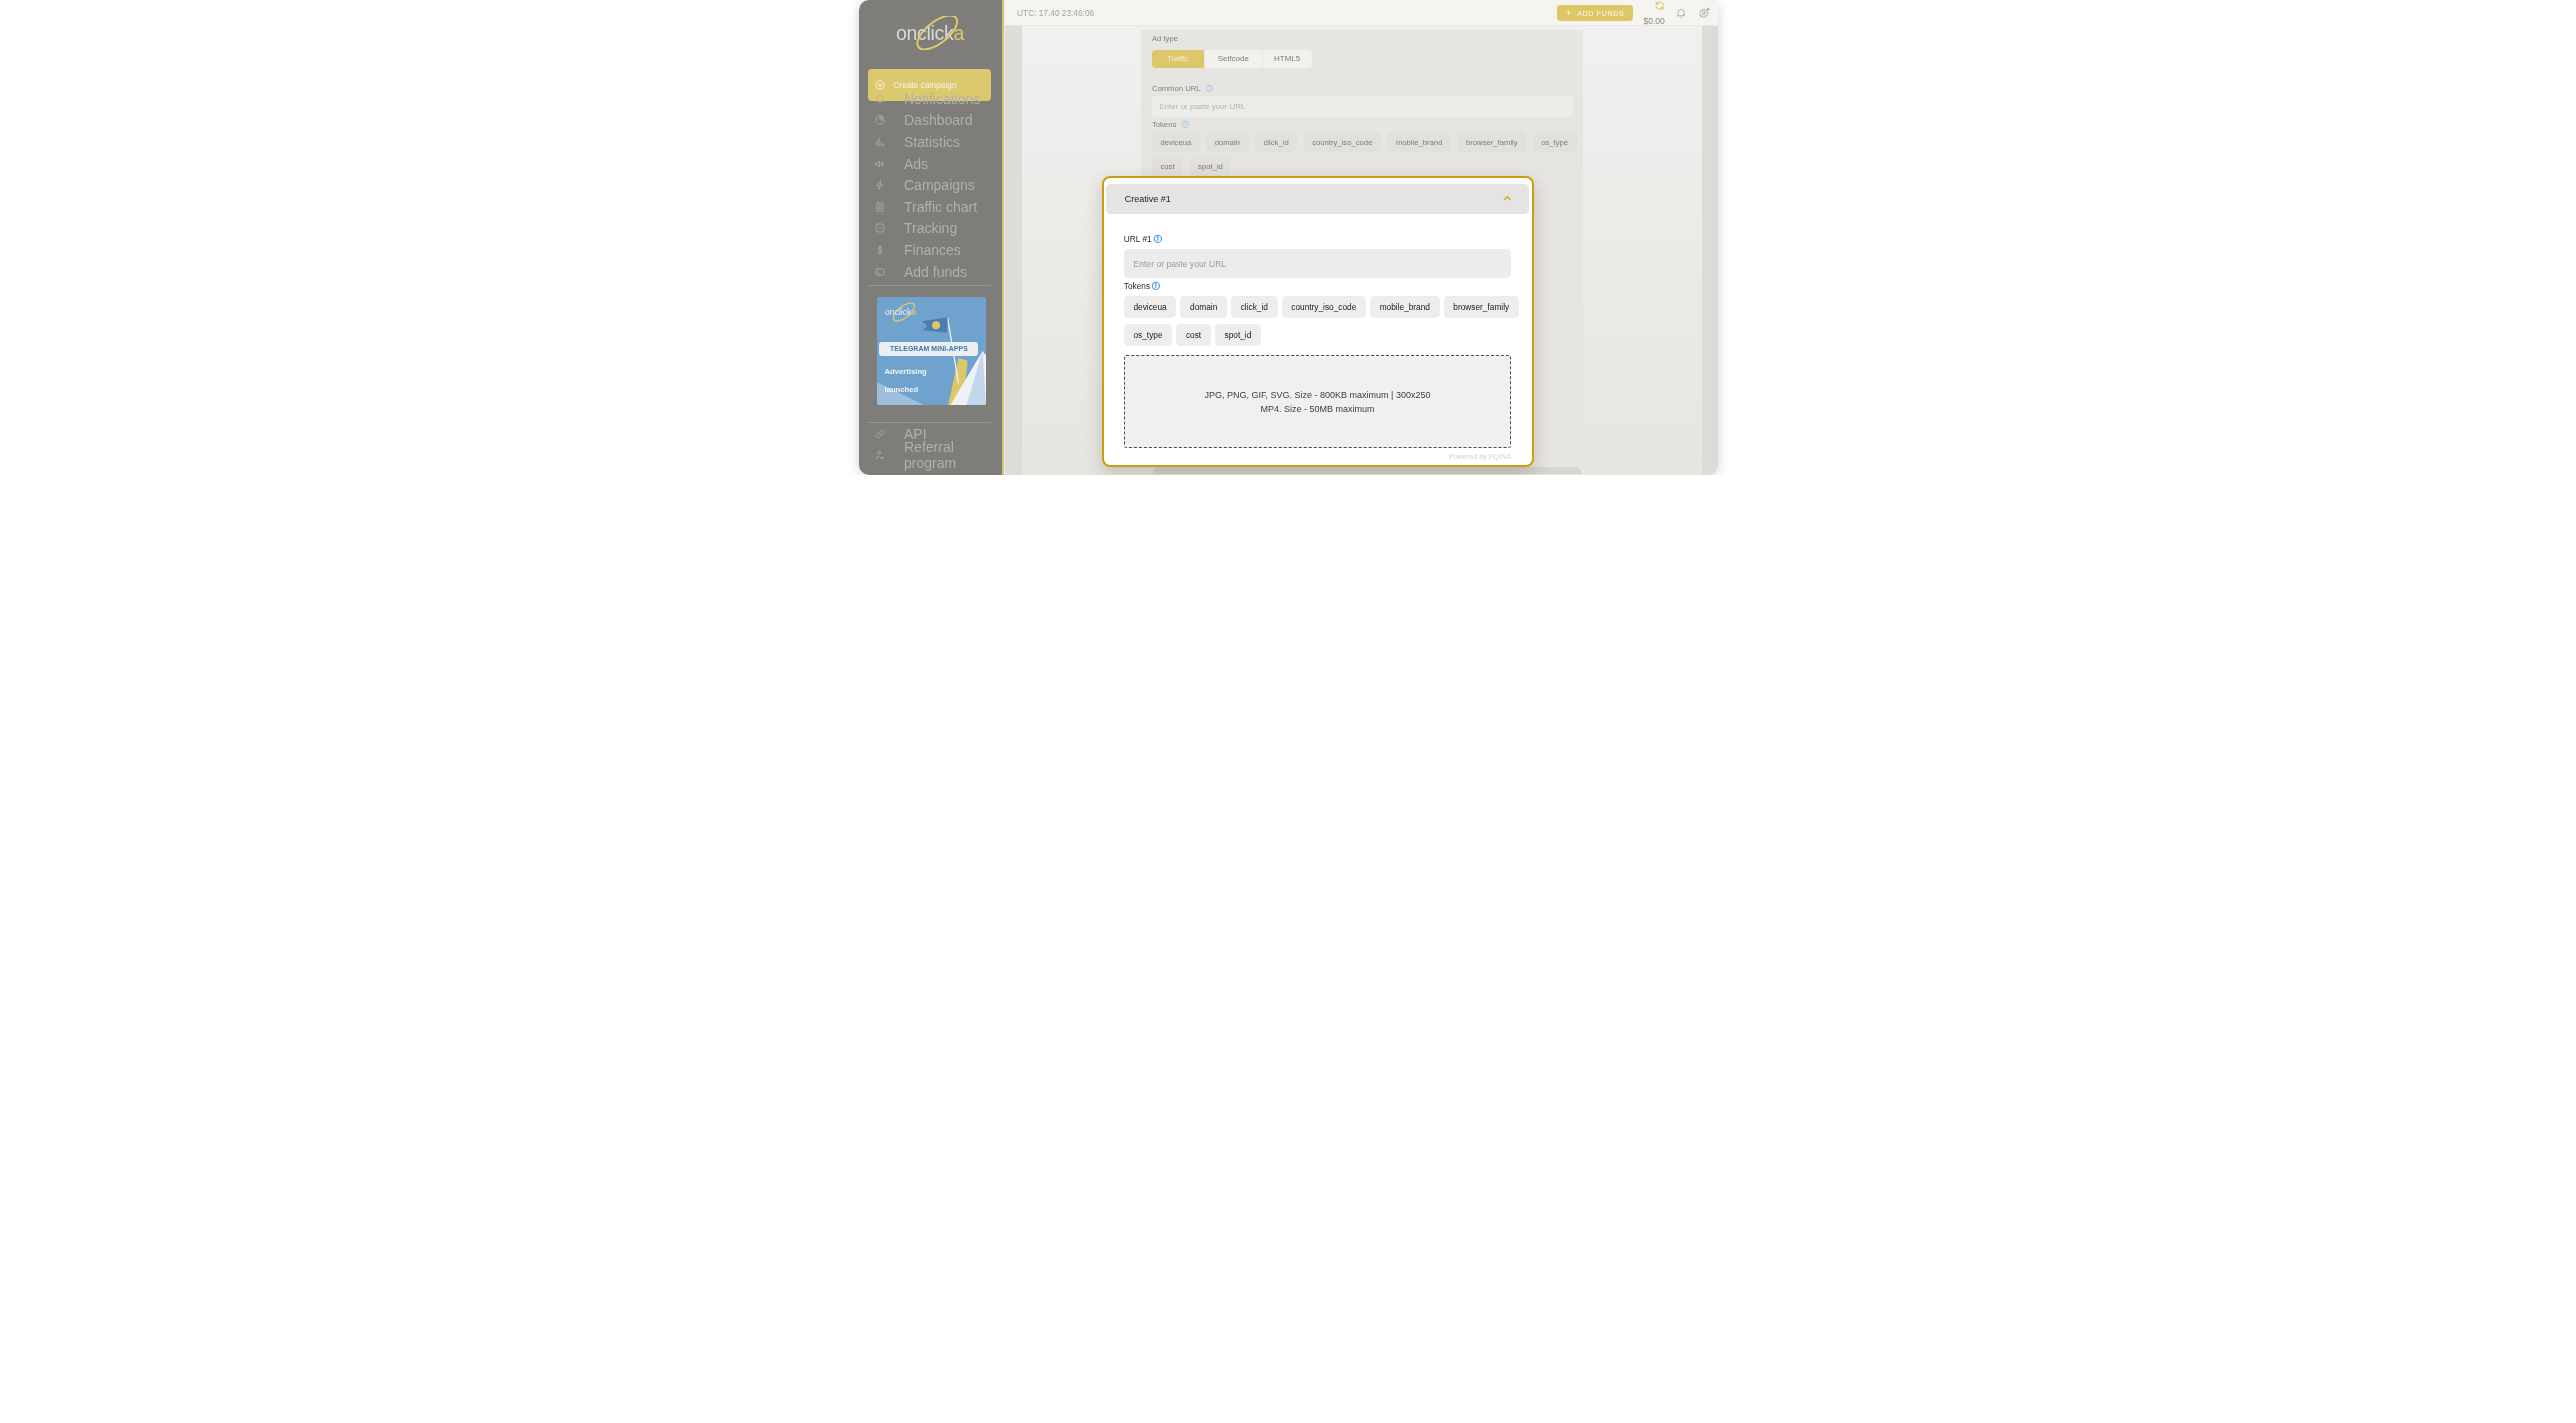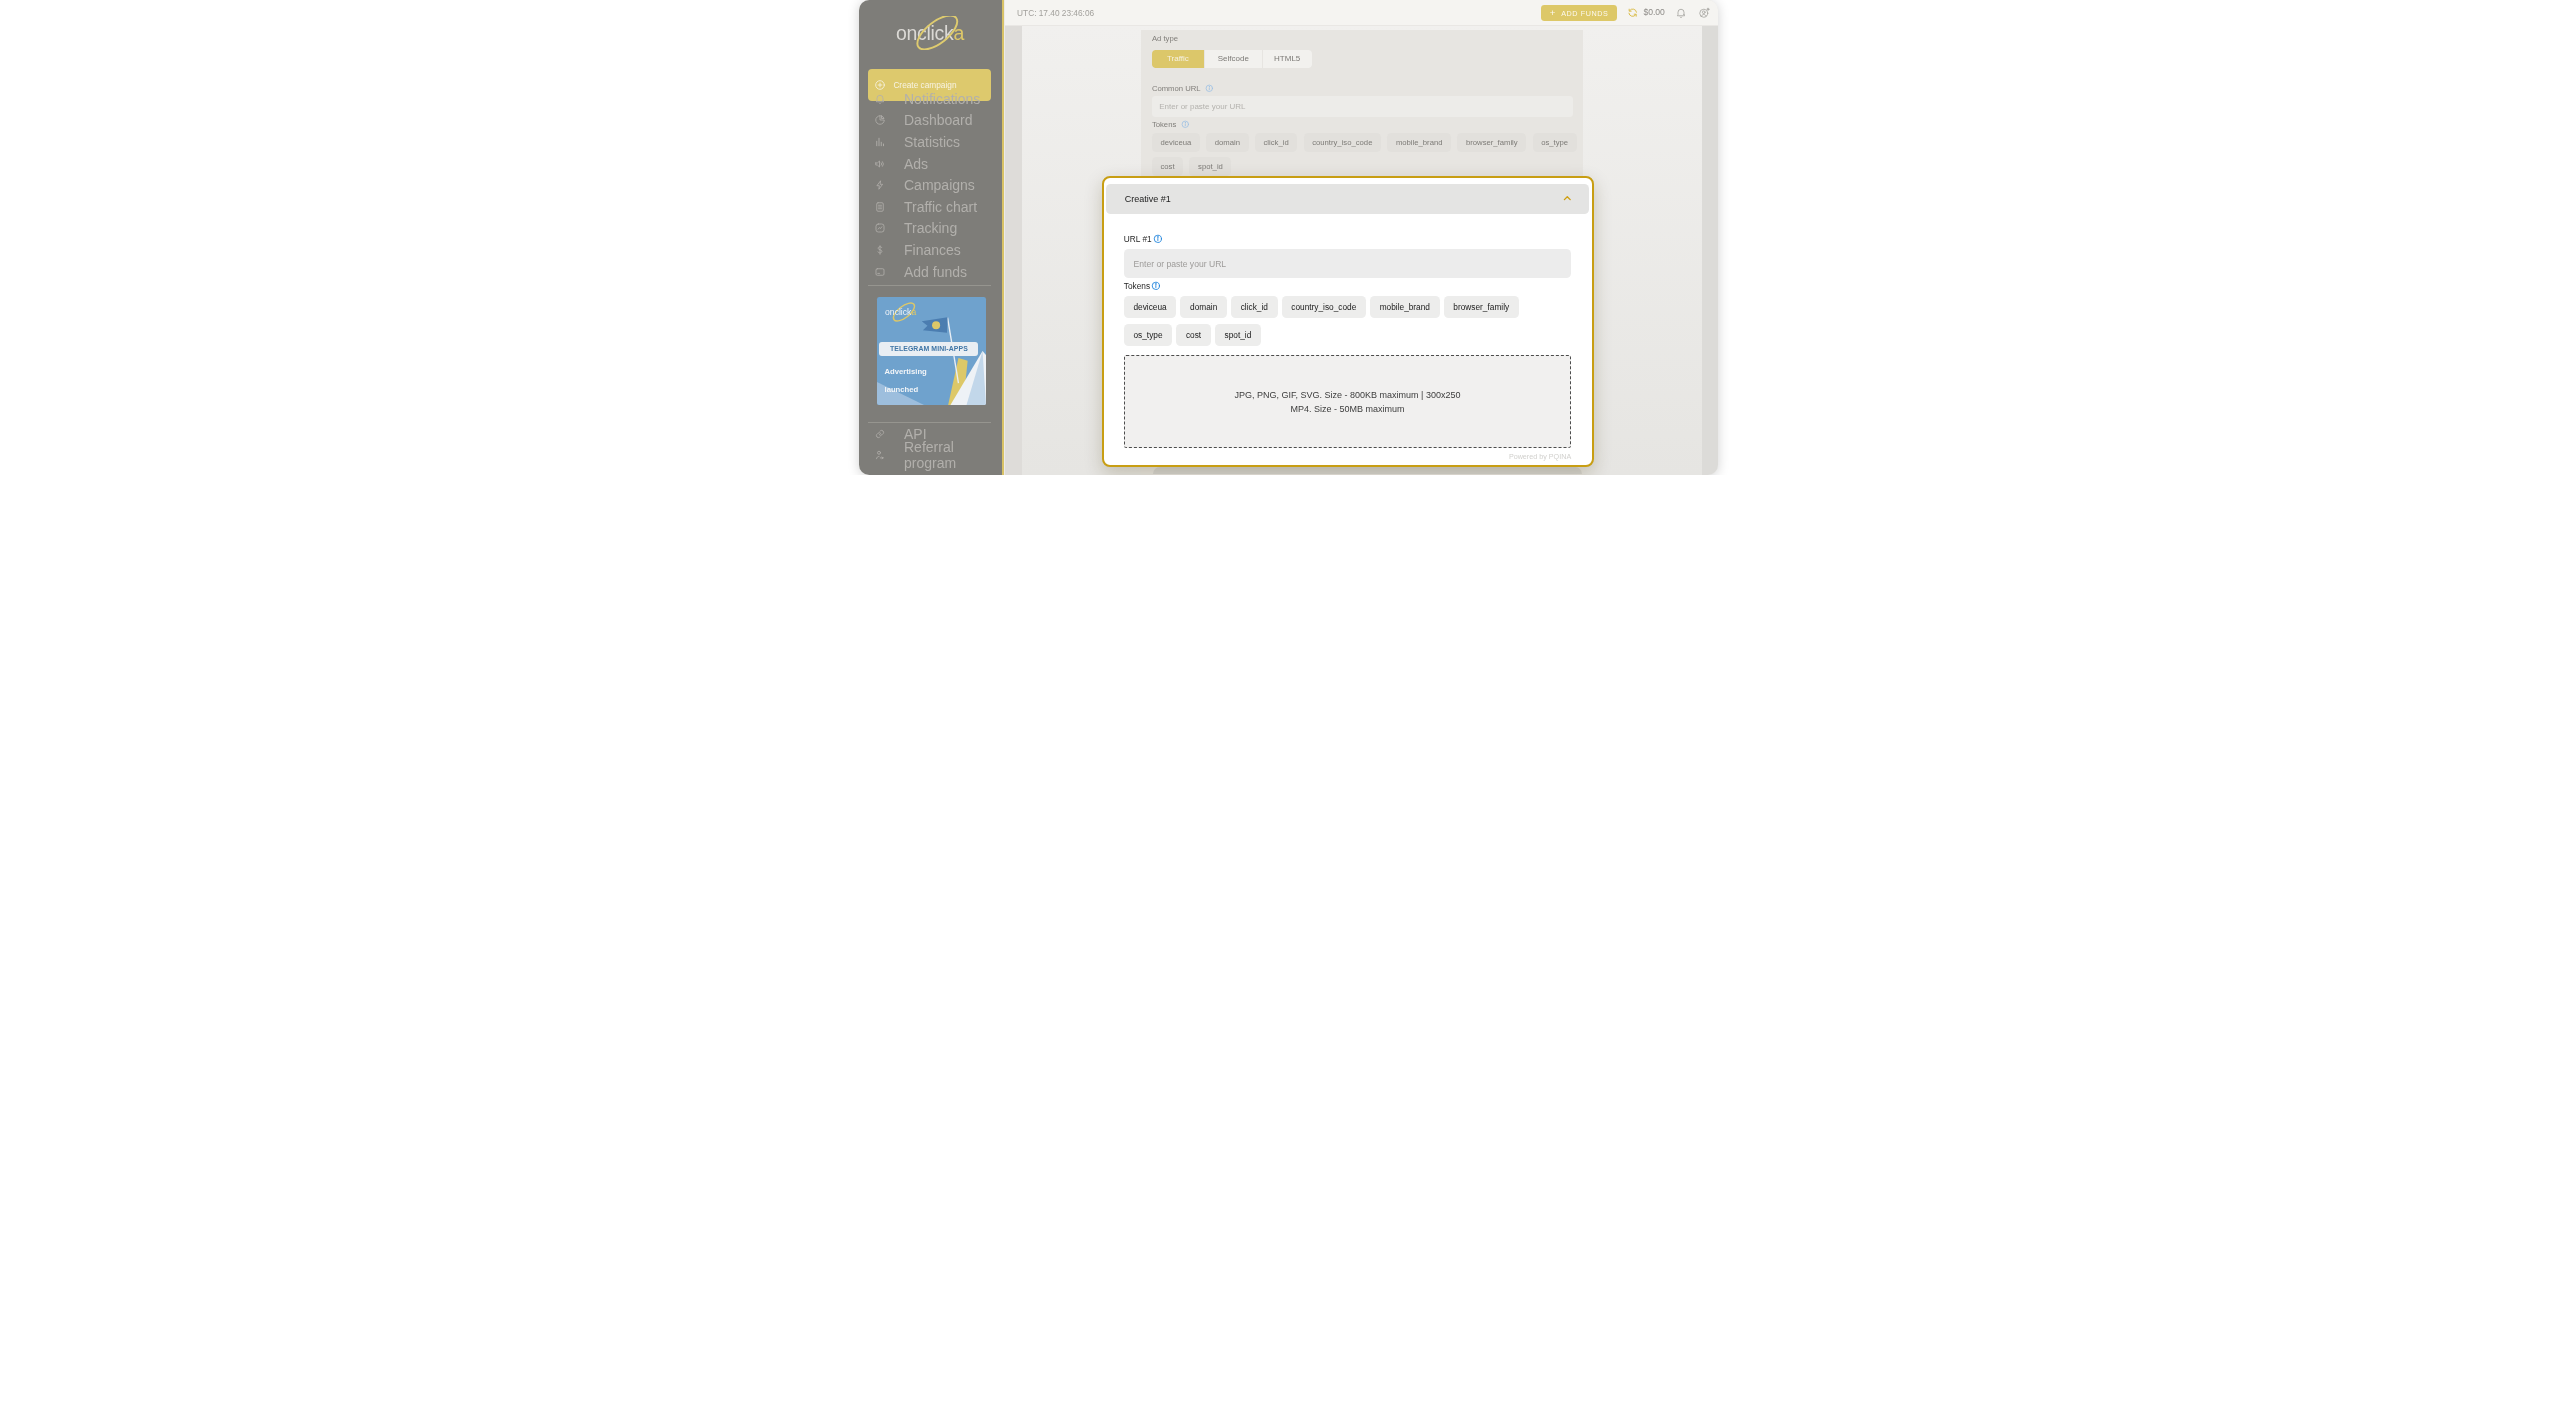--- a/index.html
+++ b/index.html
@@ -35,21 +35,21 @@
   .banner .pill{position:absolute;left:2.9px;top:45px;width:99px;height:13.7px;border-radius:2.9px;background:#e9eef3;
     display:flex;align-items:center;justify-content:center;font-size:6.9px;font-weight:bold;color:#4076a6;letter-spacing:0.1px;z-index:2;}
   .banner .b-title{position:absolute;left:8px;top:66px;width:74px;font-size:7.7px;line-height:18px;font-weight:bold;color:#f2f5f8;z-index:2;}
   
   .topbar{position:absolute;left:146px;top:0;right:0;height:26px;background:#f5f4f1;border-bottom:0.6px solid #e9e7e4;}
   .utc{position:absolute;left:12.6px;top:0;height:26px;display:flex;align-items:center;font-size:8.3px;color:#a2a09c;}
   .tb-right{position:absolute;right:8px;top:0;height:26px;display:flex;align-items:center;gap:10.3px;}
   .add-funds{height:16px;border-radius:3.4px;background:#ddc868;display:flex;align-items:center;gap:5.2px;
     padding:0 8.6px;color:#fbf8ee;font-size:7.2px;font-weight:500;letter-spacing:0.6px;cursor:pointer;}
   .add-funds .plus{font-size:9.7px;font-weight:400;margin-top:-0.6px;}
-  .balance{display:flex;align-items:flex-start;gap:4.6px;font-size:8.6px;font-weight:500;color:#8d8b87;}
+  .balance{display:flex;align-items:flex-end;gap:4.6px;font-size:8.6px;font-weight:500;color:#8d8b87;flex-direction:column;}
   .balance .ic{width:11.4px;height:11.4px;color:#d9bb45;}
   .tb-ic{width:12px;height:12px;color:#a8a6a2;cursor:pointer;}
   
   .gutter-left{position:absolute;left:146px;top:26px;width:17px;bottom:0;background:#dedcd9;}
   .band-right{position:absolute;right:0;top:26px;width:15.5px;bottom:0;background:#dcdbd8;}
   .card{position:absolute;left:163px;top:26px;width:680px;bottom:0;background:linear-gradient(#f1f0ee,#e6e5e2);}
   .form-col{position:absolute;left:282px;top:30px;width:442px;bottom:0;background:#e7e5e1;}
   .flabel{position:absolute;left:11.4px;font-size:7.7px;font-weight:500;color:#807e7a;display:flex;align-items:center;gap:4.6px;}
   .tabs{position:absolute;left:11.4px;top:19.5px;display:flex;border-radius:3.4px;overflow:hidden;gap:0.9px;}
   .tab{height:18.6px;display:flex;align-items:center;justify-content:center;font-size:8px;cursor:pointer;background:#f2f1ee;color:#7c7a76;}
@@ -57,21 +57,21 @@
   .ghost-input{position:absolute;left:11.4px;width:421px;height:21px;border-radius:3.4px;background:#edecе9;background:#edece9;border:none;outline:none;
     font-family:"Liberation Sans",sans-serif;font-size:8px;color:#6b6965;padding:0 7.4px;}
   .ghost-input::placeholder{color:#b4b2ae;}
   .chips{position:absolute;left:11.4px;display:flex;gap:6.3px;}
   .chip{height:19px;border-radius:4.6px;background:#e2e0dc;display:flex;align-items:center;padding:0 8.6px;
     font-size:7.7px;color:#7d7b77;cursor:pointer;white-space:nowrap;}
   .next-strip{position:absolute;left:294px;top:467px;width:429px;height:7.4px;background:#d6d5d2;border-radius:6.9px 6.9px 0 0;}
   .info-ic{width:8.6px;height:8.6px;color:#9dc0e4;flex:0 0 auto;cursor:pointer;}
   
   .modal{
-    position:absolute;left:243px;top:176px;width:492px;height:291px;
+    position:absolute;left:243px;top:176px;width:432px;height:291px;
     border:2.6px solid #c89e13;border-radius:8px;background:#ffffff;
     box-shadow:0 6.9px 18.3px rgba(70,55,5,.22);padding:5.7px 2.3px 0;
   }
   .m-header{height:30px;background:#e4e4e3;border-radius:4.6px;display:flex;align-items:center;
     padding:0 15.5px 0 19px;cursor:pointer;}
   .m-title{font-size:9px;font-weight:500;color:#1d1d1d;flex:1;}
   .chev{width:12.6px;height:12.6px;color:#cf9f10;}
   .m-body{padding:0 18px;}
   .m-label{margin-top:21px;display:flex;align-items:center;gap:1px;font-size:8.3px;font-weight:500;color:#262626;height:9.2px;}
   .m-label.tight{margin-top:3.4px;}

